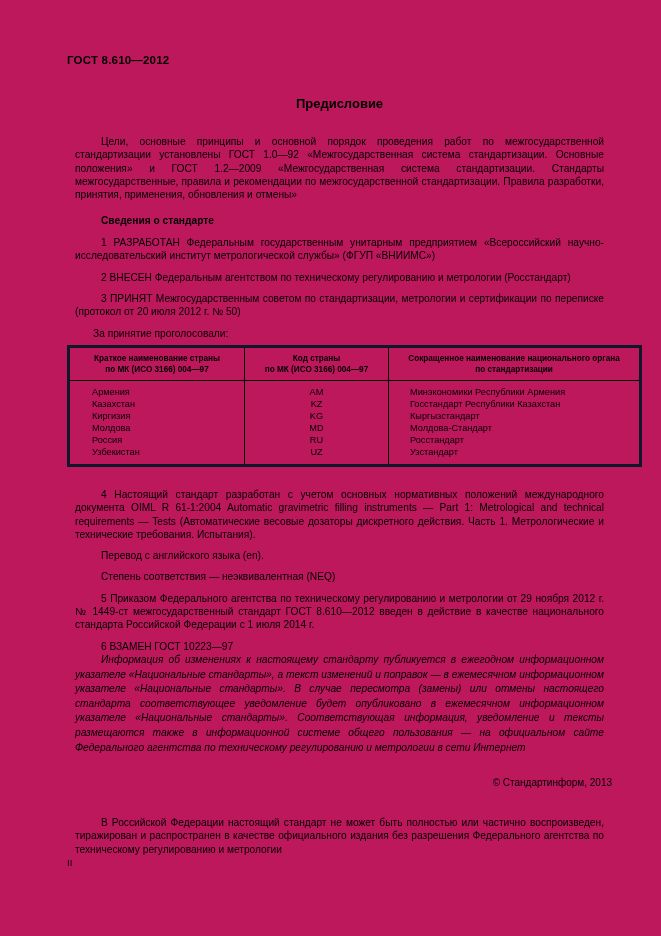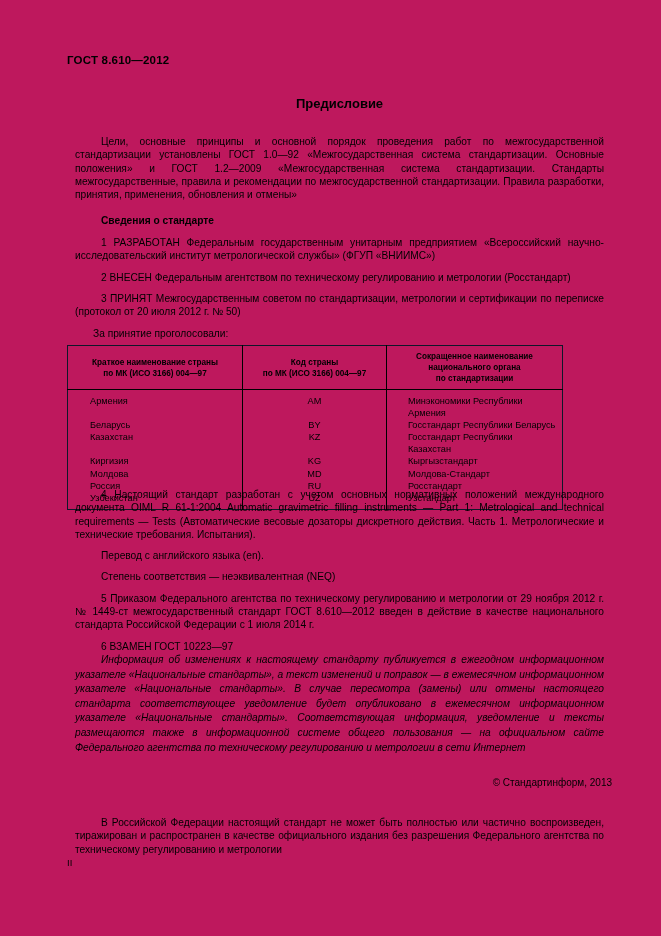--- a/index.html
+++ b/index.html
@@ -65,24 +65,24 @@
 
   .block-intro { top: 127px; }
   .block-info-head { top: 206px; }
   .block-items { top: 228px; }
   .block-vote { top: 327px; text-indent: 26px; }
 
   table.vote-table {
     position: absolute;
     left: 0;
     top: 345px;
-    width: 496px;
+    width: 575px;
     border-collapse: collapse;
     font-size: 8.3px;
-    border: 1px solid #0f172a;
+    border: 3px solid #0f172a;
   }
   table.vote-table th {
     border: 1px solid #000;
     border-top: none;
     border-bottom: 1px solid #000;
     font-weight: bold;
     text-align: center;
     padding: 5px 4px 5px 4px;
     line-height: 11px;
     font-size: 8.2px;
@@ -171,25 +171,20 @@
           </th>
         </tr>
       </thead>
       <tbody>
         <tr>
           <td class="c-name">Армения</td>
           <td class="c-code">AM</td>
           <td class="c-body">Минэкономики Республики Армения</td>
         </tr>
         <tr>
-          <td class="c-name">Беларусь</td>
-          <td class="c-code">BY</td>
-          <td class="c-body">Госстандарт Республики Беларусь</td>
-        </tr>
-        <tr>
           <td class="c-name">Казахстан</td>
           <td class="c-code">KZ</td>
           <td class="c-body">Госстандарт Республики Казахстан</td>
         </tr>
         <tr>
           <td class="c-name">Киргизия</td>
           <td class="c-code">KG</td>
           <td class="c-body">Кыргызстандарт</td>
         </tr>
         <tr>

